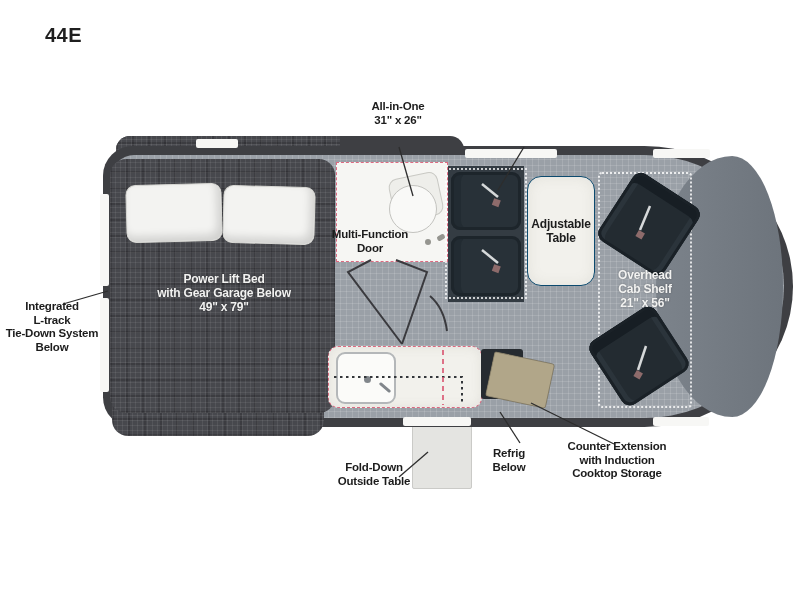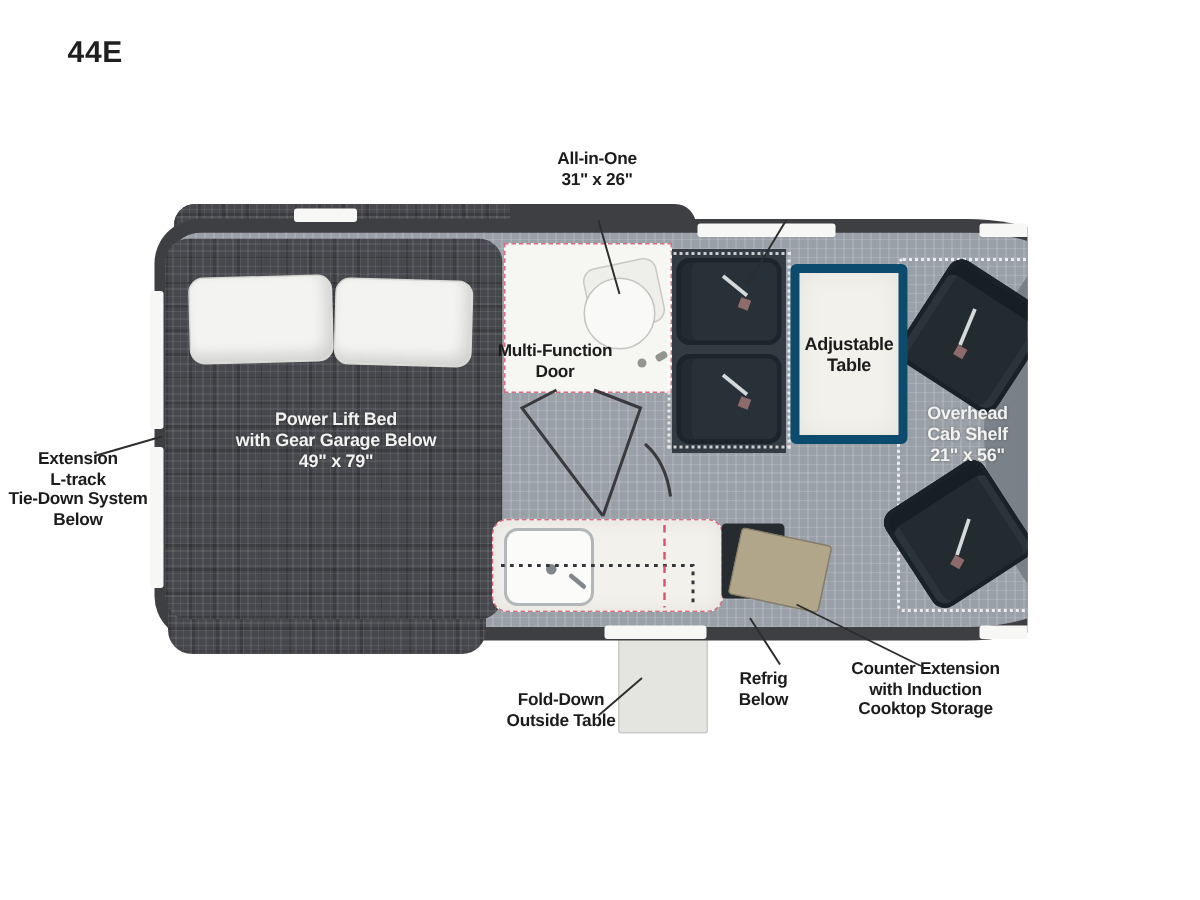--- a/index.html
+++ b/index.html
@@ -1,16 +1,16 @@
 <!DOCTYPE html>
 <html><head>
 <meta charset="utf-8">
 <style>
   html,body{margin:0;padding:0;background:#fff;}
-  .stage{position:relative;width:685px;height:600px;background:#ffffff;overflow:hidden;
+  .stage{position:relative;width:800px;height:600px;background:#ffffff;overflow:hidden;
          font-family:"Liberation Sans",sans-serif;}
   .abs{position:absolute;}
   .model-title{font-size:20px;font-weight:600;color:#1f1f1f;letter-spacing:0.5px;}
   .callout{position:absolute;text-align:center;font-size:11.5px;font-weight:700;
            color:#1c1c1c;line-height:1.18;letter-spacing:-0.2px;z-index:10;}
   .callout span{display:block;}
   .callout.on-plan{z-index:7;}
   .callout.white-text{color:#f2f2f1;text-shadow:0 0 2px rgba(0,0,0,0.35);}
   
   .van-outer{left:103px;top:146px;width:690px;height:281px;background:#3e3f43;
@@ -41,22 +41,22 @@
   .toilet-lid{left:54px;top:12px;width:48px;height:42px;background:#eeeeea;border:1px solid #c9c9c4;
               border-radius:9px;transform:rotate(-12deg);}
   .toilet-bowl{left:52px;top:22px;width:46px;height:46px;background:#f9f9f7;border:1.5px solid #c3c3bf;
                border-radius:50%;}
   .bath-dot{width:6px;height:6px;border-radius:50%;background:#95958f;}
   .lounge-platform{left:448px;top:166px;width:76px;height:136px;background:#343c43;z-index:4;}
   .lounge-dotted{left:445px;top:168px;width:82px;height:131px;border:2px dotted rgba(255,255,255,0.75);
                  z-index:5;box-sizing:border-box;}
   .lounge-seat{background:#283138;border-radius:9px;z-index:5;
                box-shadow:inset 0 0 0 3px #1d252b, inset 10px 0 0 #222b32;}
-  .adj-table{left:527px;top:176px;width:66px;height:108px;background:#f2f1ec;border:6px solid #0c4a6e;
-             border-radius:4px;z-index:5;display:flex;align-items:center;justify-content:center;
+  .adj-table{left:527px;top:176px;width:66px;height:108px;background:#f2f1ec;border:1px solid #0c4a6e;
+             border-radius:14px;z-index:5;display:flex;align-items:center;justify-content:center;
              box-shadow:inset 0 0 14px rgba(120,120,110,0.12);}
   .cab-shelf-outline{left:598px;top:172px;width:94px;height:236px;
                      border:2px dotted rgba(255,255,255,0.8);border-radius:4px;z-index:4;box-sizing:border-box;}
   .cab-seat{background:#232b31;border-radius:10px;z-index:5;
             box-shadow:inset 0 0 0 3px #1a2127, inset 0 12px 0 #171e24, inset 8px 0 0 #2b343b, inset -8px 0 0 #2b343b;}
   .counter{left:328px;top:346px;width:154px;height:62px;background:#f2f1ec;border-radius:10px;z-index:4;
            border:1.5px dashed rgba(217,82,110,0.85);box-sizing:border-box;
            box-shadow:inset 0 0 12px rgba(120,120,110,0.12);}
   .sink{left:7px;top:5px;width:56px;height:48px;background:#fbfbf9;border:2px solid #b4b7b9;
         border-radius:9px;}
@@ -170,21 +170,21 @@
       <rect x="637" y="231" width="7" height="7" transform="rotate(30 640 234)"></rect>
       <rect x="635" y="371" width="7" height="7" transform="rotate(30 638 374)"></rect>
     </g>
   </svg>
 
   <div class="callout" style="left:318px;top:100px;width:160px;">
     <span>All-in-One</span>
     <span>31" x 26"</span>
   </div>
   <div class="callout" style="left:2px;top:300px;width:100px;">
-    <span>Extension</span>
+    <span>Integrated</span>
     <span>L-track</span>
     <span>Tie-Down System</span>
     <span>Below</span>
   </div>
   <div class="callout on-plan" style="left:330px;top:228px;width:80px;">
     <span>Multi-Function</span>
     <span>Door</span>
   </div>
   <div class="callout" style="left:318px;top:461px;width:112px;">
     <span>Fold-Down</span>

